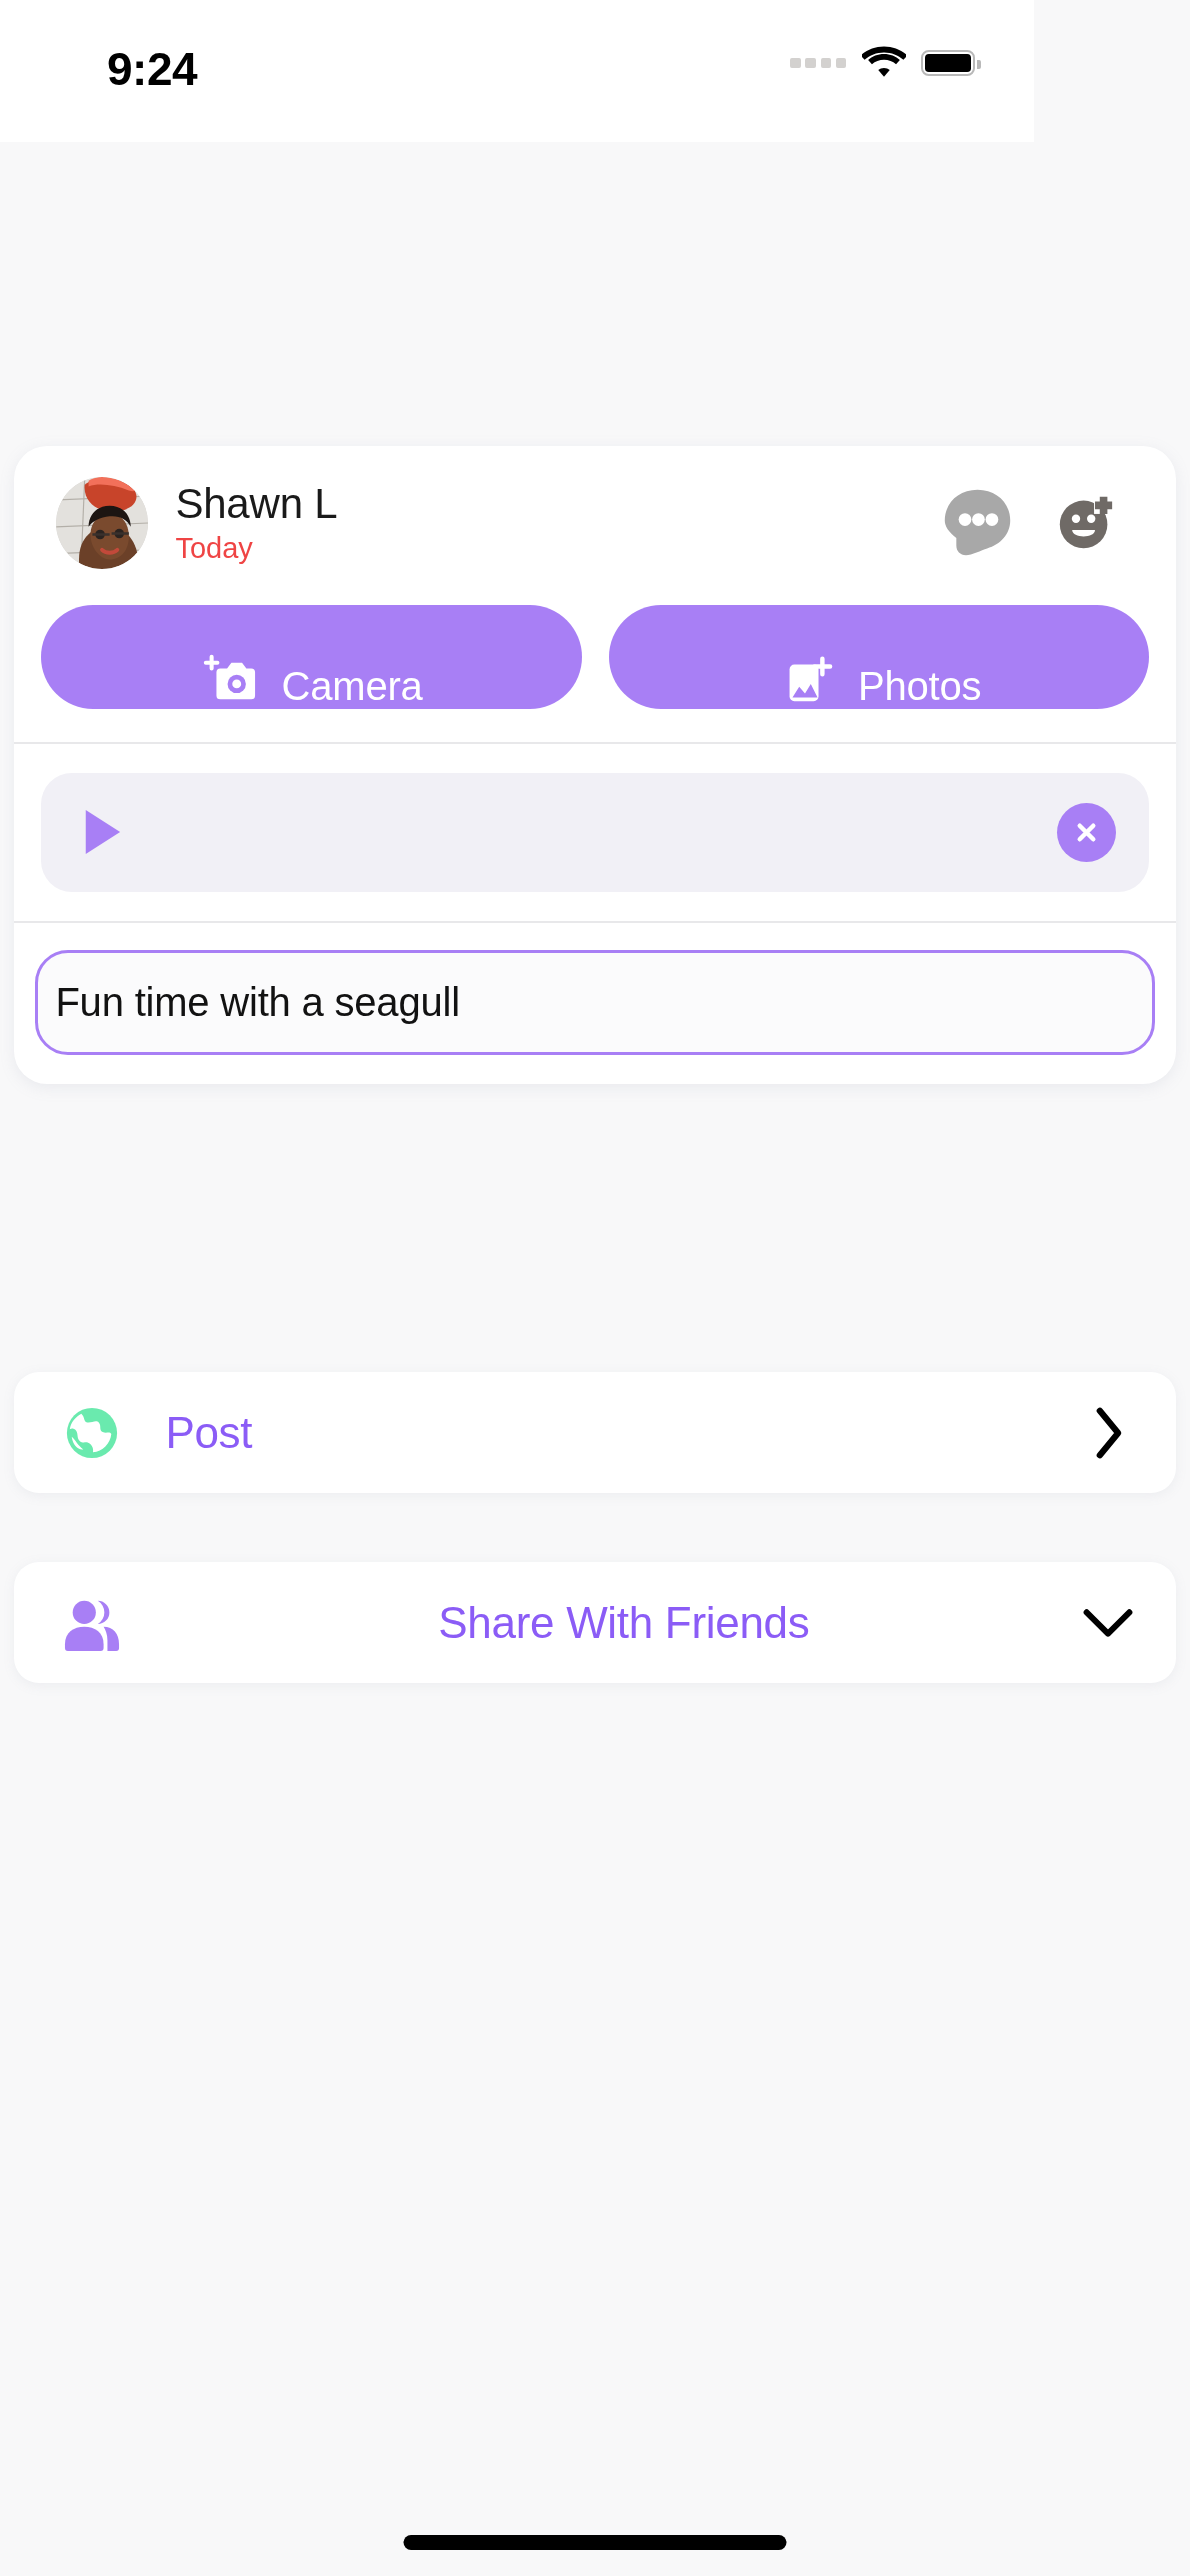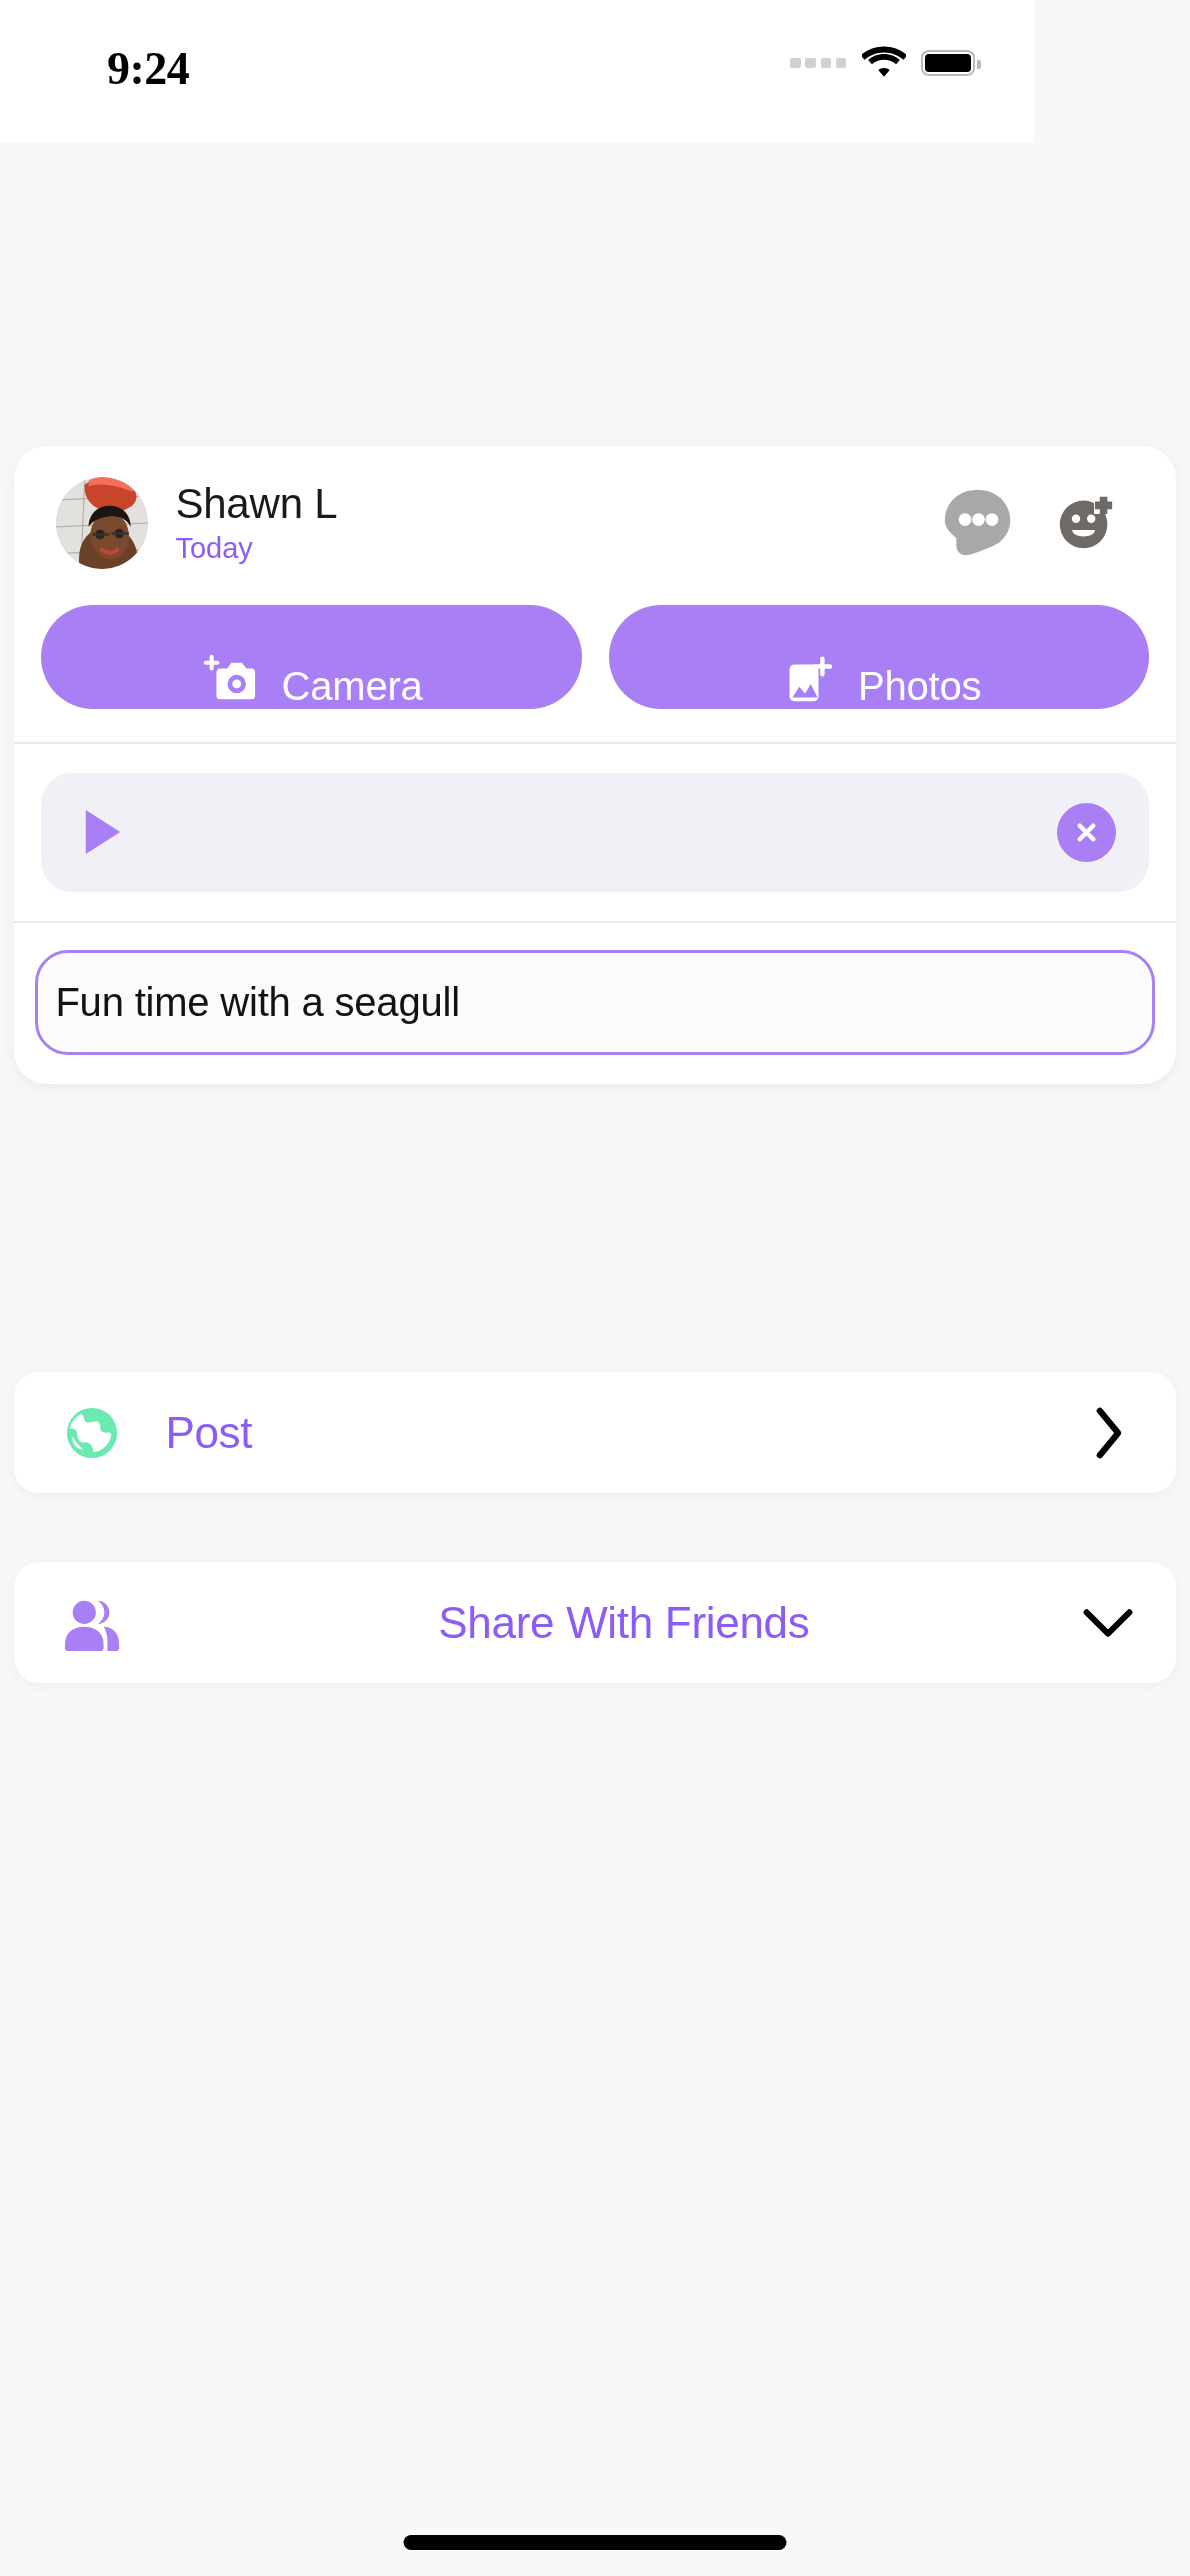--- a/index.html
+++ b/index.html
@@ -23,21 +23,20 @@
   .status-bar {
     position: absolute;
     top: 0; left: 0;
     width: 1034px;
     height: 142px;
     background: #ffffff;
     display: flex;
     align-items: center;
     justify-content: space-between;
     padding: 0 69px 0 0;
-    font-family: Liberation Serif, serif;
   }
   .status-time {
     position: absolute;
     left: 107px;
     top: 42px;
     font-size: 46px;
     font-weight: 700;
     color: #000;
     letter-spacing: -0.5px;
   }
@@ -148,21 +147,21 @@
   }
   .author-name {
     font-size: 42px;
     color: #1a1a1a;
     font-weight: 400;
     letter-spacing: -0.2px;
     line-height: 1.1;
   }
   .author-date {
     font-size: 29px;
-    color: #8b5cf6;
+    color: #ef4444;
     font-weight: 400;
     line-height: 1.1;
   }
   .author-actions {
     display: flex;
     align-items: center;
     gap: 40px;
     flex: 0 0 auto;
     padding-right: 19px;
   }

